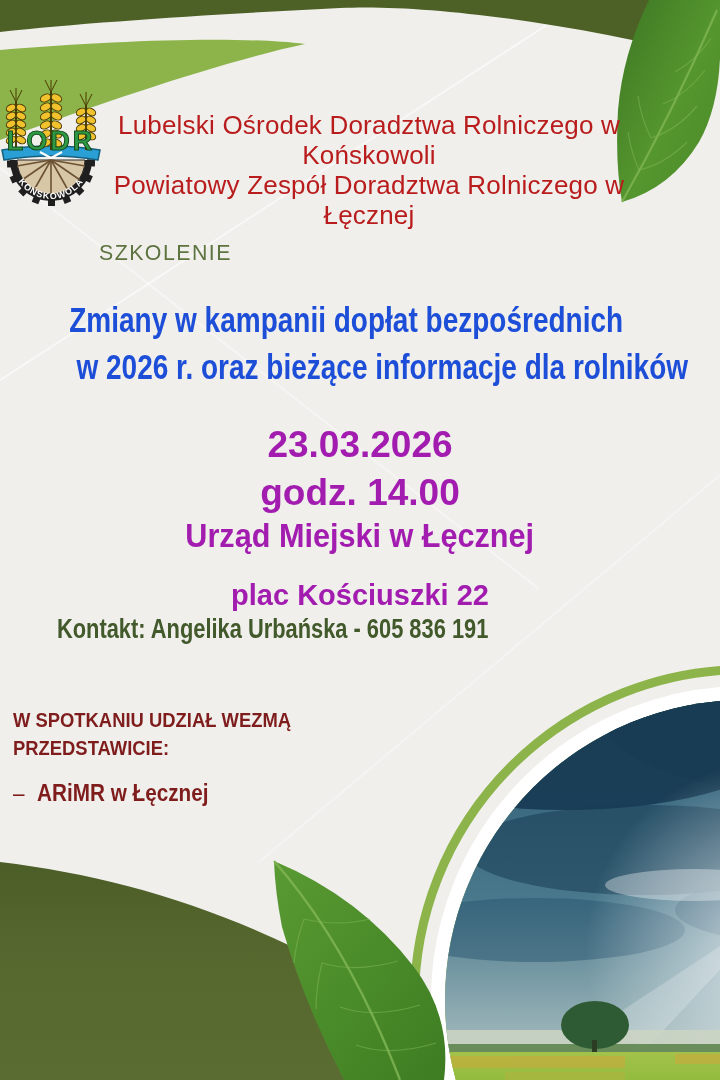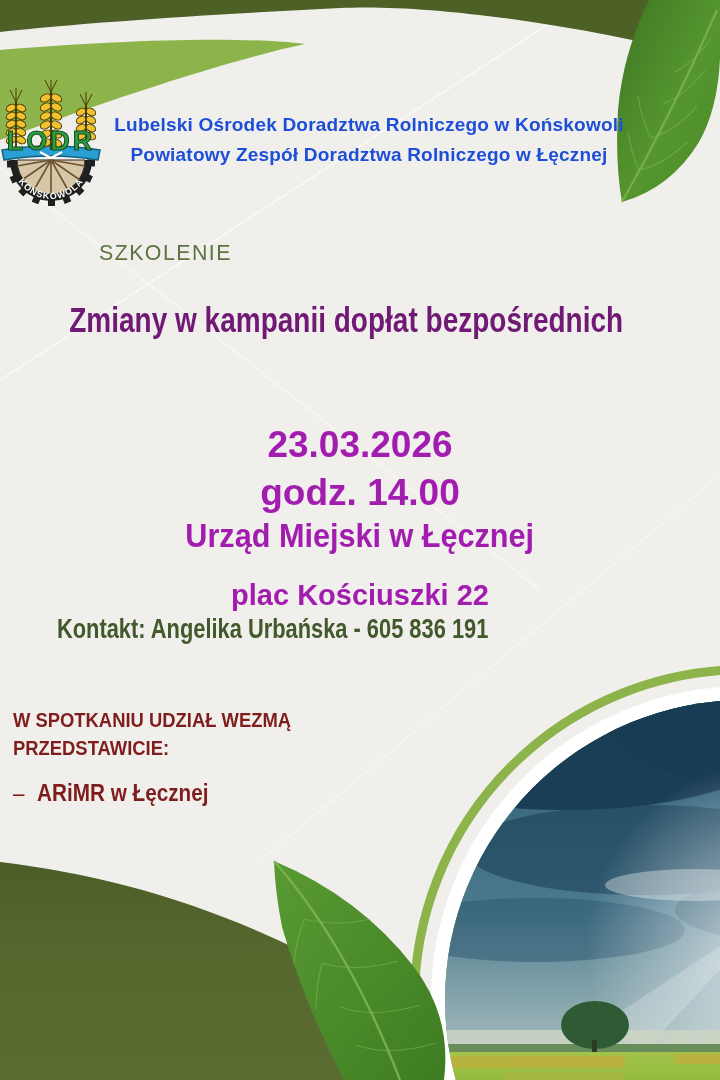--- a/index.html
+++ b/index.html
@@ -6,25 +6,25 @@
   .canvas{
     position:relative;width:720px;height:1080px;margin:0 auto;
     background:#f0efec;overflow:hidden;
     font-family:"Liberation Sans",sans-serif;color:#40592a;
   }
   .abs{position:absolute;}
   
   .tex{position:absolute;height:2px;background:rgba(255,255,255,.55);transform-origin:left center;pointer-events:none;}
   
   .org{left:104px;top:110px;width:530px;text-align:center;
-       font-size:19px;font-weight:bold;line-height:30px;letter-spacing:.2px;color:#1d4ed8;}
+       font-size:26px;font-weight:normal;line-height:30px;letter-spacing:.2px;color:#b91c1c;}
   .kicker{left:99px;top:240px;font-size:22px;font-weight:400;letter-spacing:1.5px;
           color:#5e7440;transform:scaleX(.97);transform-origin:left;}
   .title{left:0;top:296px;width:592px;text-align:center;font-weight:bold;
-         font-size:35px;line-height:47px;color:#701a75;}
+         font-size:35px;line-height:47px;color:#1d4ed8;}
   .title .tline{display:inline-block;transform:scaleX(.8);transform-origin:center;white-space:nowrap;}
   .when{left:0;width:720px;text-align:center;color:#a21caf;white-space:nowrap;}
   .when .in{display:inline-block;transform-origin:center;}
   .date{top:424px;font-size:37px;font-weight:bold;}
   .time{top:472px;font-size:37px;font-weight:bold;}
   .venue{top:516px;font-size:34px;font-weight:bold;}
   .venue .in{transform:scaleX(.9);}
   .address{top:555px;font-size:29px;font-weight:700;margin-top:24px;}
   .contact{left:57px;top:613px;font-size:28px;font-weight:bold;color:#42592b;
            transform:scaleX(.78);transform-origin:left;white-space:nowrap;}
@@ -178,20 +178,21 @@
 
   <div class="abs org">
     <div>Lubelski Ośrodek Doradztwa Rolniczego w Końskowoli</div>
     <div>Powiatowy Zespół Doradztwa Rolniczego w Łęcznej</div>
   </div>
 
   <div class="abs kicker">SZKOLENIE</div>
 
   <div class="abs title">
     <div><span class="tline">Zmiany w kampanii dopłat bezpośrednich</span></div>
+    <div><span class="tline">w 2026 r. oraz bieżące informacje dla rolników</span></div>
   </div>
 
   <div class="abs when date"><span class="in">23.03.2026</span></div>
   <div class="abs when time"><span class="in">godz. 14.00</span></div>
   <div class="abs when venue"><span class="in">Urząd Miejski w Łęcznej</span></div>
   <div class="abs when address"><span class="in">plac Kościuszki 22</span></div>
 
   <div class="abs contact">Kontakt: Angelika Urbańska - 605 836 191</div>
 
   <div class="abs participants">

